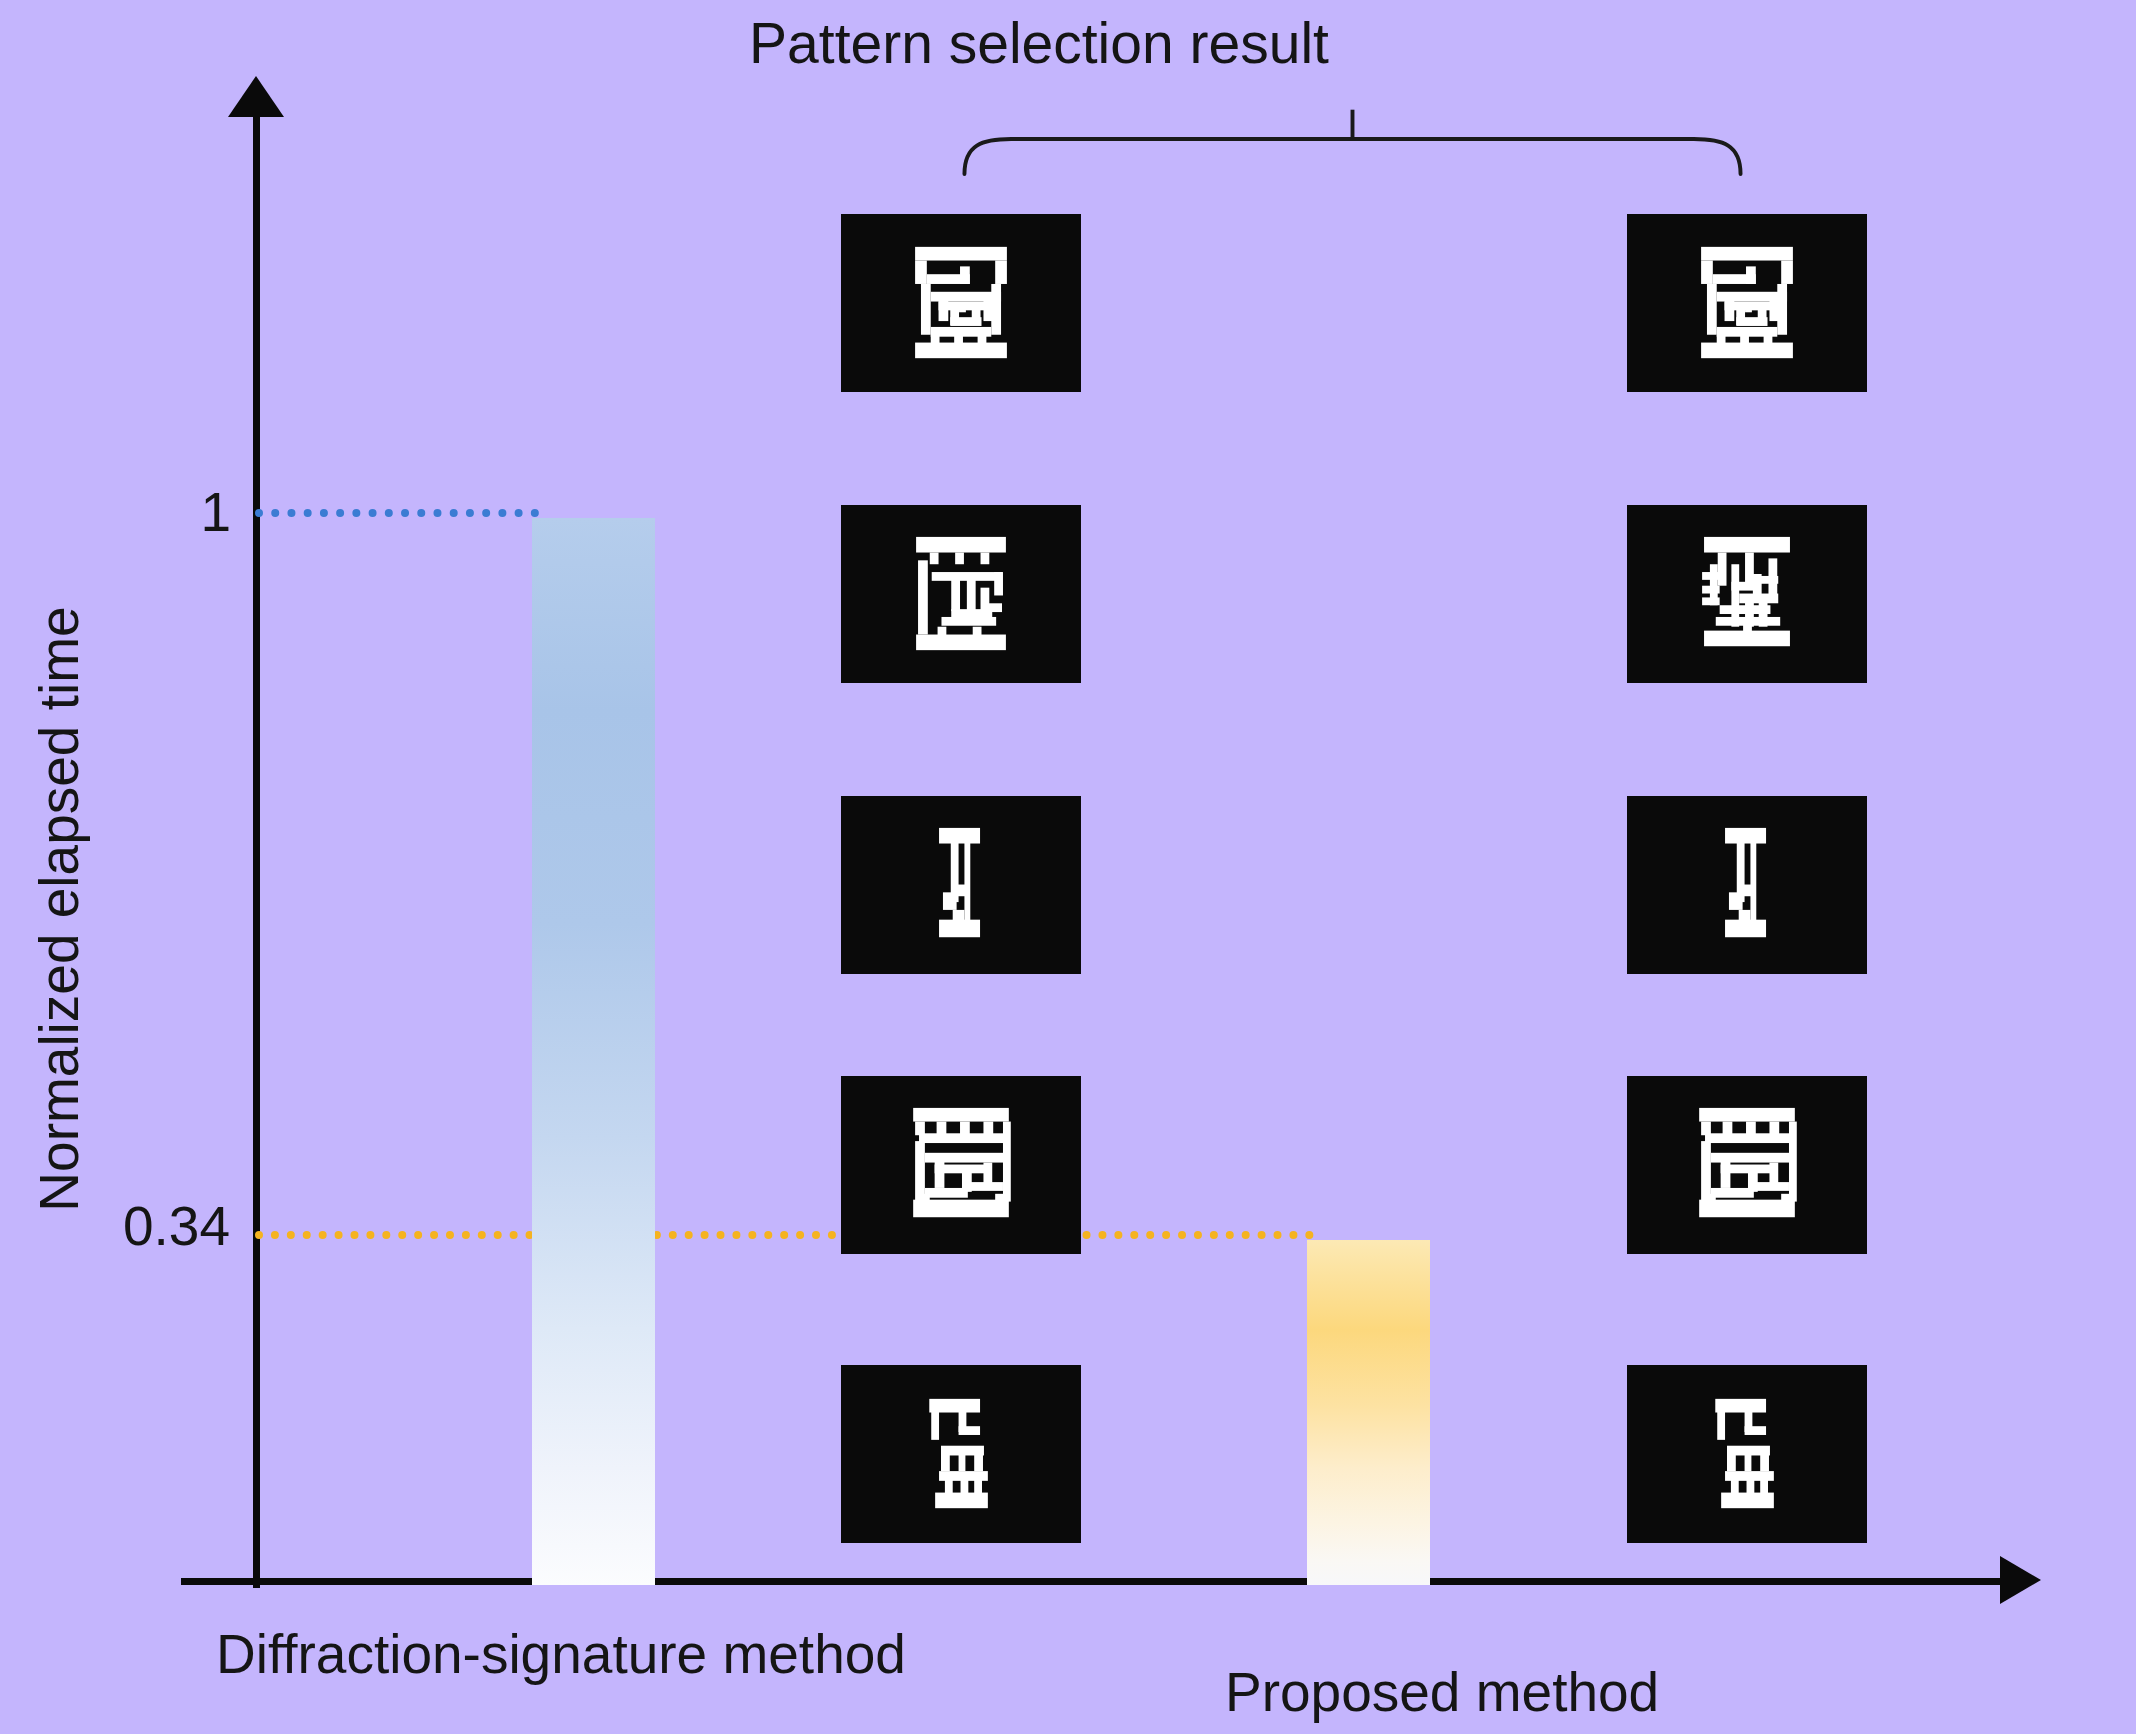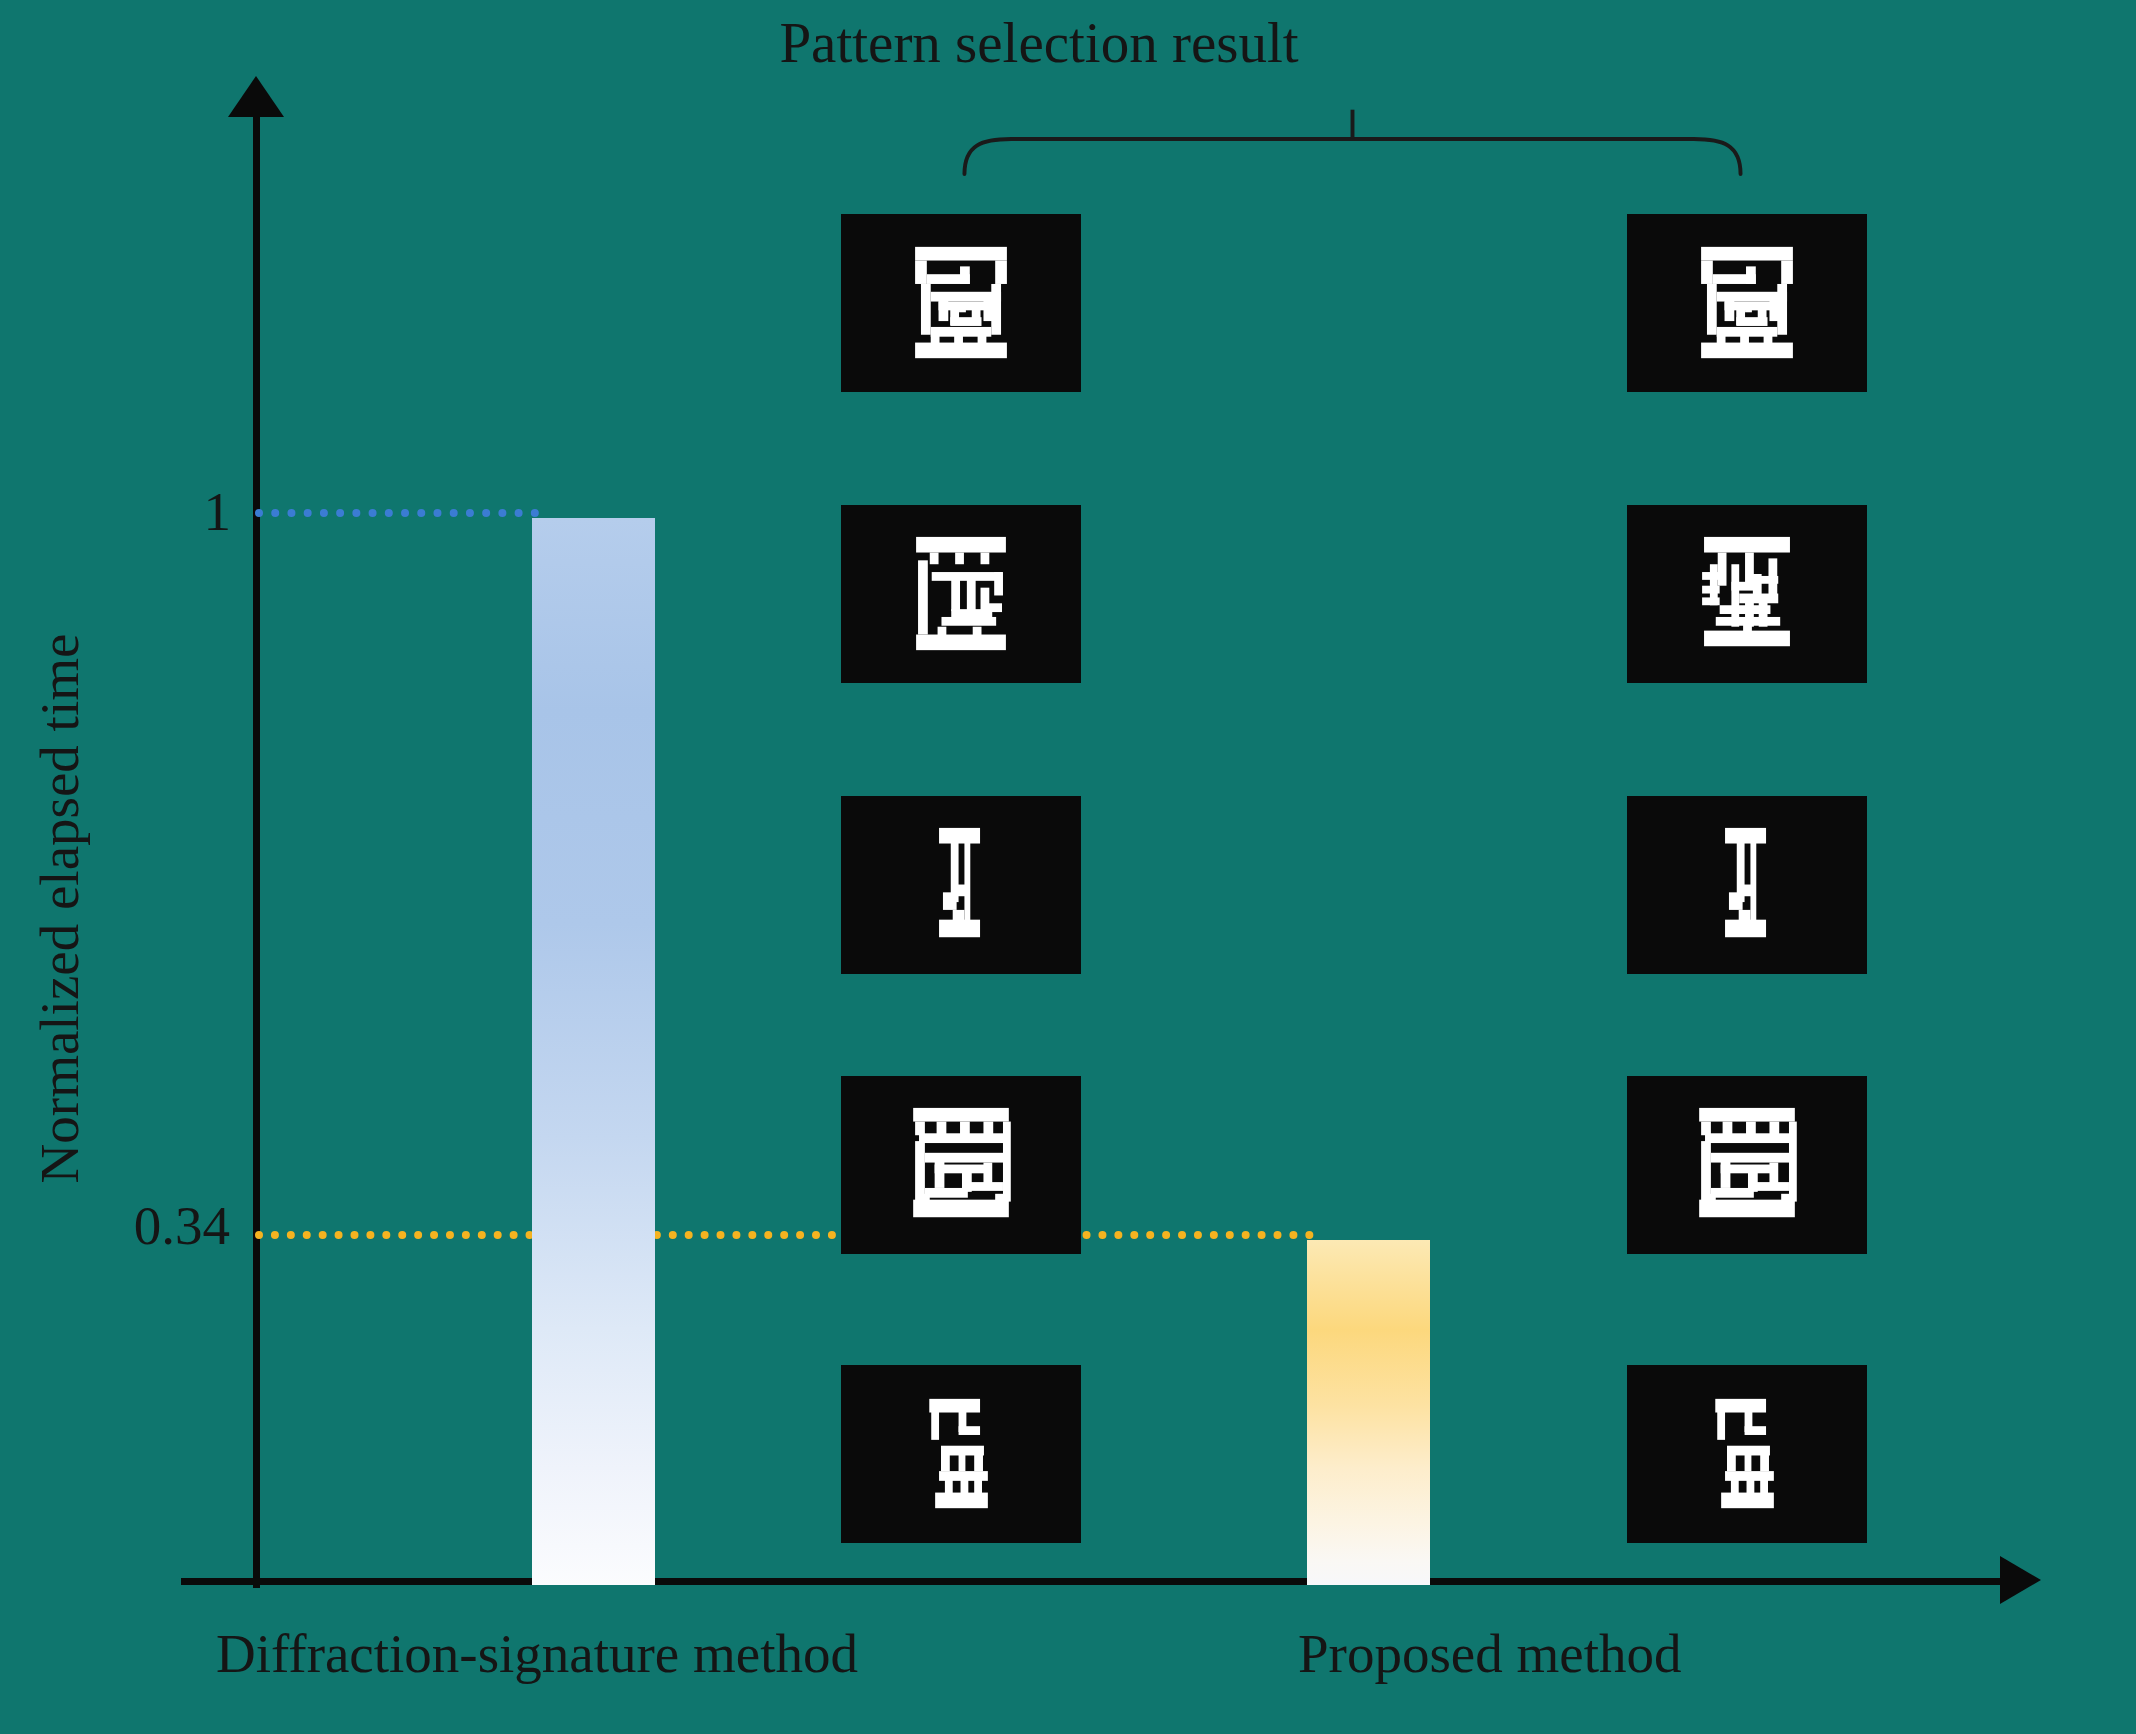--- a/index.html
+++ b/index.html
@@ -4,23 +4,23 @@
 <style>
   html, body {
     margin: 0;
     padding: 0;
     background: #ffffff;
   }
   #stage {
     position: relative;
     width: 2137px;
     height: 1735px;
-    background: #0f766e;
+    background: #c4b5fd;
     overflow: hidden;
-    font-family: Liberation Serif, serif;
+    font-family: Liberation Sans, sans-serif;
   }
   .chart-title-inner {
     position: absolute;
     left: 1039px;
     top: 9.8px;
     transform: translateX(-50%);
     font-size: 57px;
     color: #151515;
     white-space: nowrap;
   }
@@ -141,21 +141,21 @@
   
   .cat-label {
     position: absolute;
     top: 1622px;
     text-align: left;
     font-size: 55px;
     color: #151515;
     white-space: nowrap;
   }
   #cat-left  { left: 216px;  width: 980px; }
-  #cat-right { left: 1298px; width: 686px;  }
+  #cat-right { left: 1225px; width: 686px; margin-top: 38px;  }
 
   
   .brace-wrap {
     position: absolute;
     left: 941px;
     top: 98px;
     width: 823px;
     height: 78px;
   }
 

